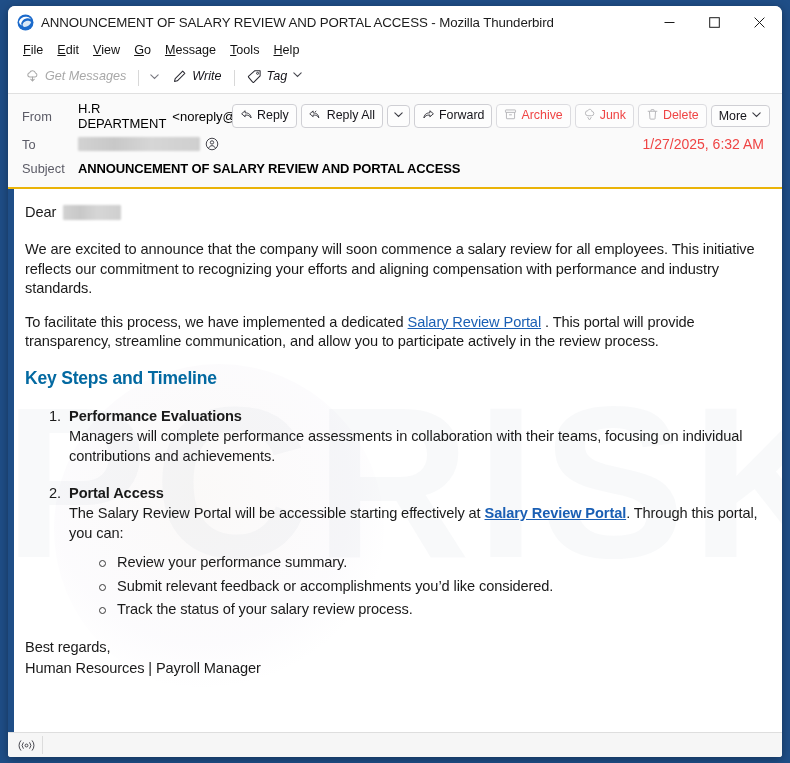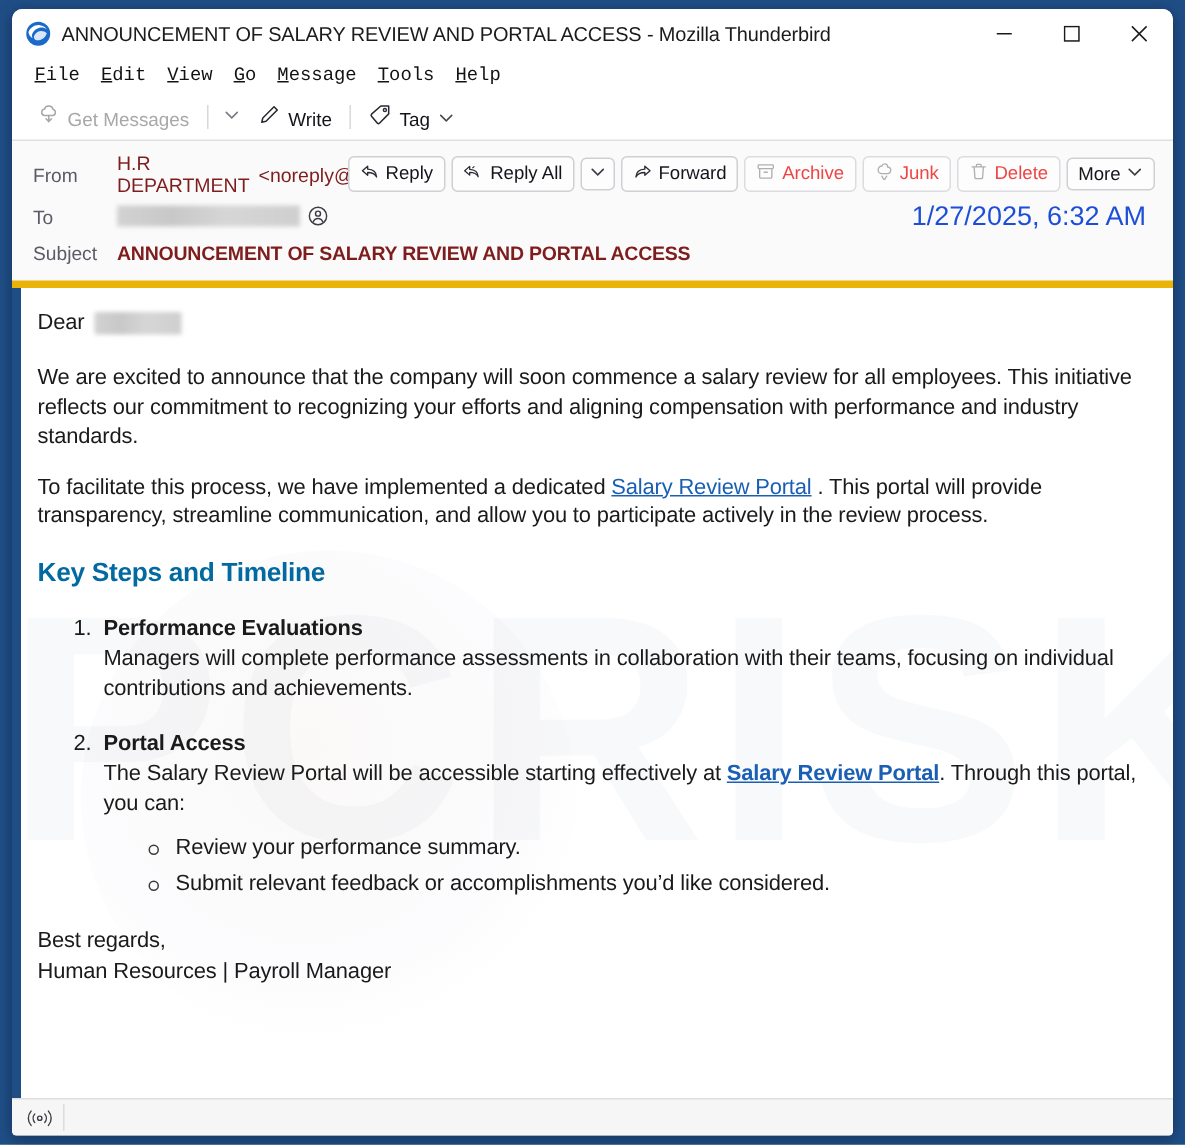--- a/index.html
+++ b/index.html
@@ -78,61 +78,61 @@
     align-items: center;
     padding-left: 8px;
     background: #ffffff;
     font-size: 12.6px;
     color: #131313;
   }
   .menu-item {
     padding: 2px 7px;
     border-radius: 3px;
     white-space: nowrap;
-    font-family: Liberation Mono, monospace;
   }
   .menu-item u { text-decoration: underline; }
 
   
   .toolbar {
     height: 31px;
     min-height: 31px;
     display: flex;
     align-items: center;
     padding-left: 10px;
     background: #ffffff;
     border-bottom: 1px solid #e0e0e0;
     font-size: 12.6px;
   }
   .tbtn {
     display: flex;
-    align-items: flex-end;
+    align-items: flex-start;
     gap: 5px;
     padding: 3px 7px;
     border-radius: 4px;
     color: #15141a;
     white-space: nowrap;
+    font-style: italic;
   }
   .tbtn.disabled { color: #a8a8a8; }
   .tsep {
     width: 1px;
     height: 16px;
     background: #d8d8d8;
     margin: 0 5px;
   }
   .caret-btn {
     padding: 3px 5px;
     border-radius: 4px;
     color: #55555c;
   }
 
   
   .msgheader {
     background: #fafafa;
-    border-bottom: 5px solid #eab308;
+    border-bottom: 2px solid #eab308;
     padding: 6px 0 7px 0;
     font-size: 13px;
     color: #15141a;
     position: relative;
   }
   .hdr-row {
     display: flex;
     align-items: center;
     min-height: 22px;
     padding: 1px 8px 1px 0;
@@ -142,21 +142,21 @@
     min-width: 56px;
     padding-left: 14px;
     color: #5b5b66;
     font-size: 12.8px;
   }
   .hdr-value {
     display: flex;
     align-items: center;
     gap: 3px;
     font-size: 13px;
-    color: #7f1d1d;
+    color: #000000;
     flex: 1 1 auto;
     min-width: 0;
   }
   .hdr-value.subject { font-weight: bold; letter-spacing: -0.15px; }
   .redact {
     display: inline-block;
     height: 13px;
     border-radius: 1px;
     background: linear-gradient(90deg,#d2d2d2,#c8c8c8 30%,#d6d6d6 60%,#cfcfcf);
     filter: blur(1.3px);
@@ -183,22 +183,22 @@
     border-radius: 4px;
     padding: 3px 7px;
     font-size: 12.4px;
     color: #15141a;
     white-space: nowrap;
     line-height: 14px;
   }
   .abtn.disabled { color: #ef4444; border-color: #dcdce0; }
   .abtn.split { padding: 3px 5px; }
   .datestamp {
-    font-size: 18px;
-    color: #1d4ed8;
+    font-size: 14px;
+    color: #ef4444;
     margin-left: auto;
     padding-right: 10px;
     white-space: nowrap;
     text-align: right;
   }
 
   
   .bodywrap {
     flex: 1 1 auto;
     position: relative;
@@ -532,20 +532,21 @@
           <li>
             <span class="li-title">Performance Evaluations</span>
             <span>Managers will complete performance assessments in collaboration with their teams, focusing on individual contributions and achievements.</span>
           </li>
           <li>
             <span class="li-title">Portal Access</span>
             <span>The Salary Review Portal will be accessible starting effectively at </span><a class="portal bold" href="#">Salary Review Portal</a><span>. Through this portal, you can:</span>
             <ul class="subs">
               <li>Review your performance summary.</li>
               <li>Submit relevant feedback or accomplishments you’d like considered.</li>
+              <li>Track the status of your salary review process.</li>
             </ul>
           </li>
         </ol>
 
         <div class="signature">
           <div class="sig-line">Best regards,</div>
           <div class="sig-line">Human Resources | Payroll Manager</div>
         </div>
 
       </div>

